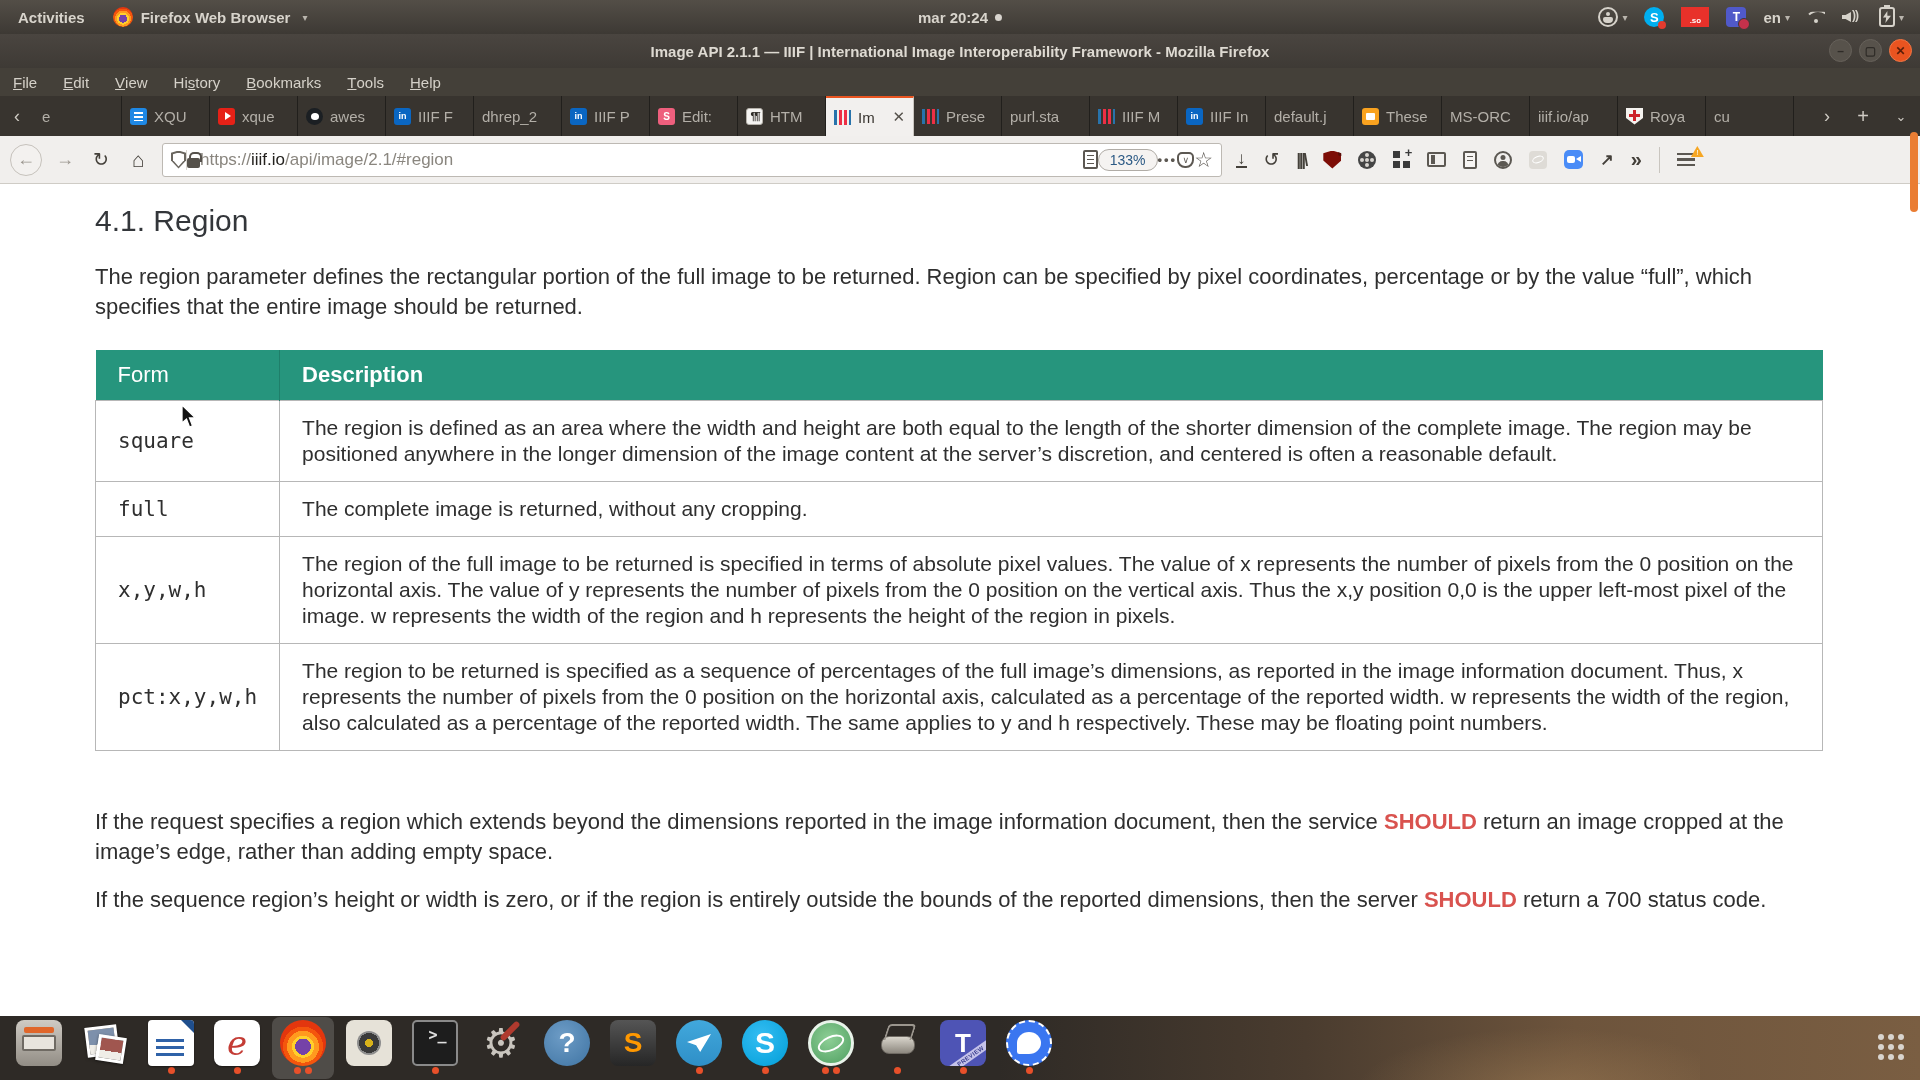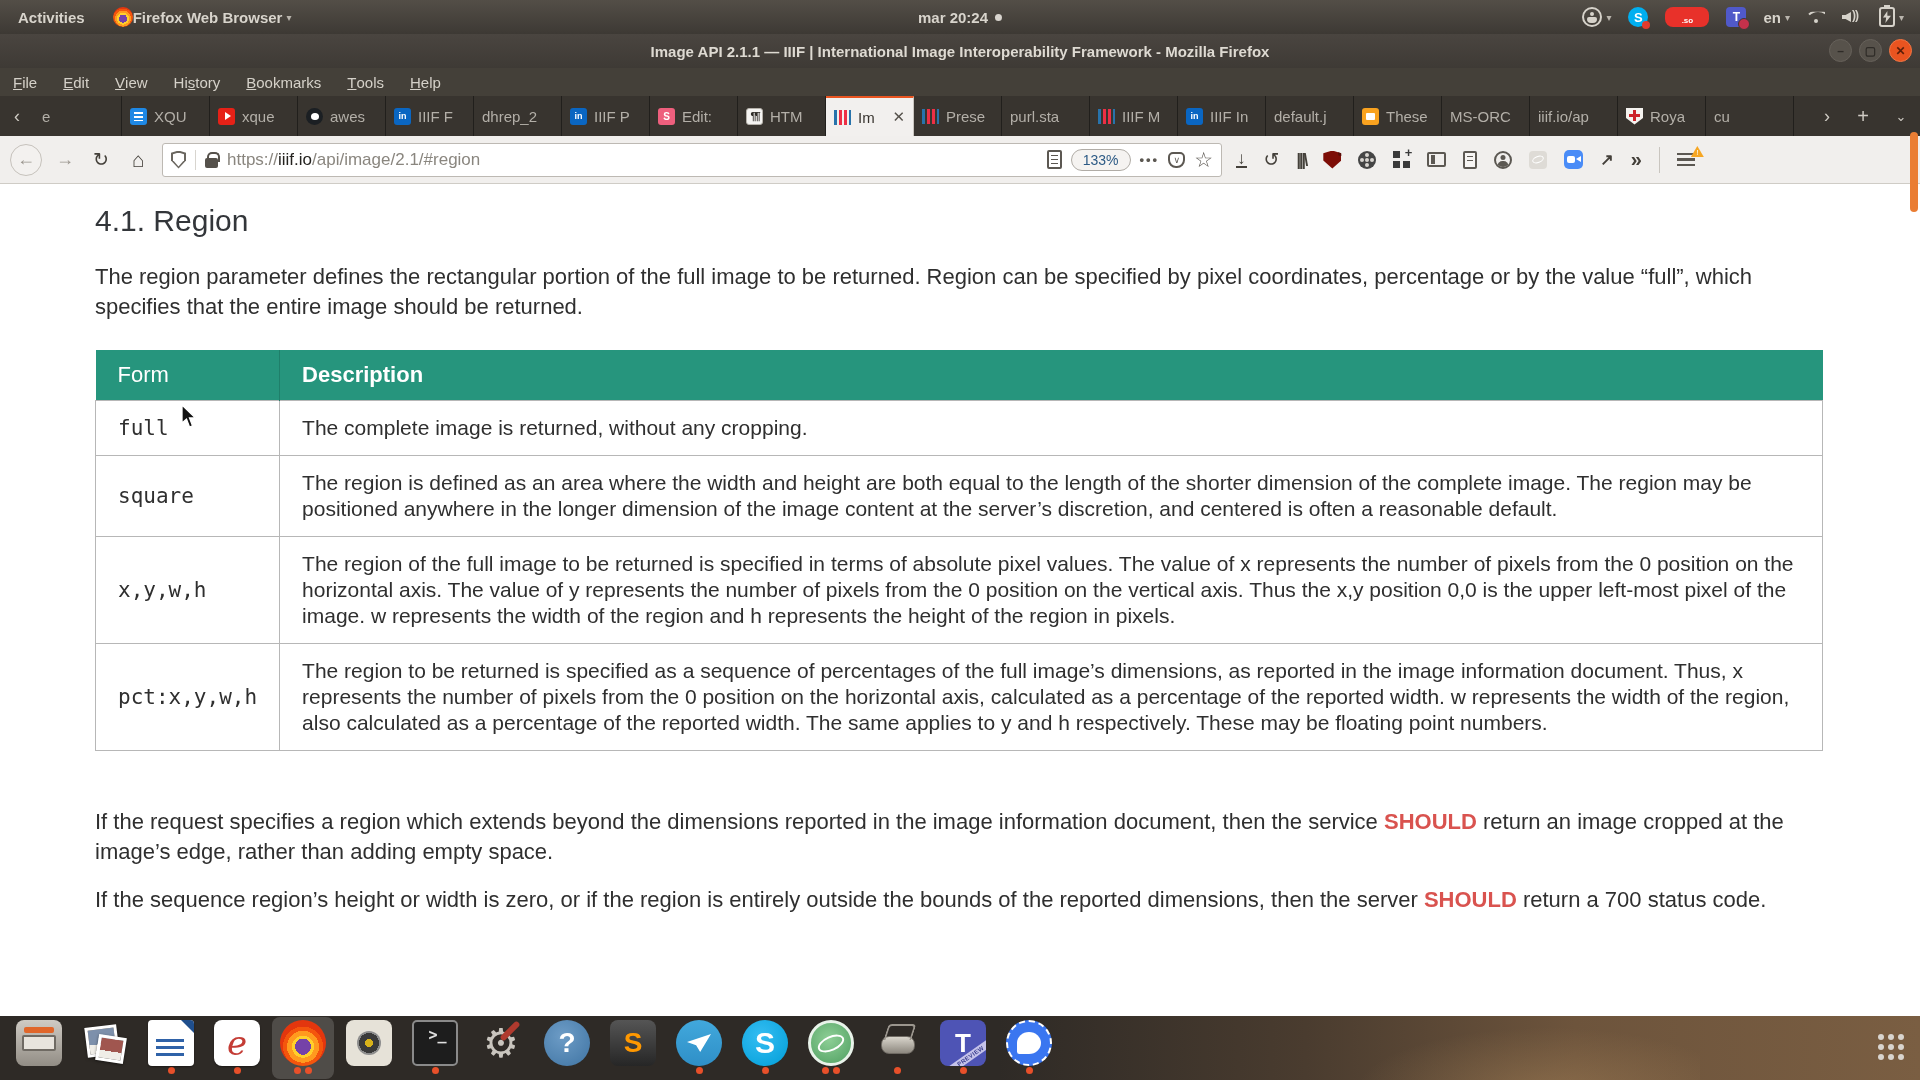--- a/index.html
+++ b/index.html
@@ -3,34 +3,34 @@
 <meta charset="utf-8">
 <style>
   * { margin:0; padding:0; box-sizing:border-box; }
   html,body { width:1920px; height:1080px; overflow:hidden; font-family:"Liberation Sans",sans-serif; background:#33302c; }
 
   
   .topbar { position:absolute; left:0; top:0; width:1920px; height:34px;
     background:linear-gradient(#534e47,#3d3934); color:#d8d4cc; display:flex; align-items:center;
     font-size:15px; font-weight:bold; }
   .topbar .activities { padding:0 18px; height:100%; display:flex; align-items:center; cursor:default; }
-  .topbar .appmenu { display:flex; align-items:center; padding:0 10px; }
+  .topbar .appmenu { display:flex; align-items:center; gap:8px; padding:0 10px; }
   .ff-orb { width:20px; height:20px; border-radius:50%;
     background:radial-gradient(circle at 50% 58%, #7542a8 0 4px, #ffd02b 4px 6px, #ff9a1f 6px 8px, #f4550d 8px 10px, #e3360e 10px); }
   .caret { font-size:10px; color:#b9b5ad; margin-left:4px; font-weight:normal; }
   .topbar .clock { position:absolute; left:50%; transform:translateX(-50%); display:flex; align-items:center; gap:7px; }
   .clock-dot { width:7px; height:7px; border-radius:50%; background:#d8d4ce; }
   .topbar .status { position:absolute; right:0; top:0; height:100%; display:flex; align-items:center; gap:17px; padding-right:16px; }
   .tb-ic { position:relative; display:flex; align-items:center; justify-content:center; }
   .a11y { width:20px; height:20px; border:2px solid #d6d2ca; border-radius:50%; position:relative; }
   .a11y::before { content:""; position:absolute; left:50%; top:3px; transform:translateX(-50%); width:4px; height:4px; border-radius:50%; background:#d6d2ca; }
   .a11y::after { content:""; position:absolute; left:50%; top:8px; transform:translateX(-50%); width:10px; height:6px; background:#d6d2ca; border-radius:2px 2px 4px 4px; }
   .skype-tb { width:20px; height:20px; border-radius:50%; background:#00aff0; color:#fff; font-size:13px; font-weight:bold; display:flex; align-items:center; justify-content:center; }
   .skype-tb::after { content:""; position:absolute; right:-2px; bottom:-2px; width:8px; height:8px; border-radius:50%; background:#e23b2e; }
-  .redapp { width:44px; height:20px; border-radius:8px; background:#e8312a; color:#fff; font-size:8px; display:flex; align-items:flex-end; justify-content:center; padding-bottom:2px; }
+  .redapp { width:28px; height:20px; border-radius:0; background:#e8312a; color:#fff; font-size:8px; display:flex; align-items:flex-end; justify-content:center; padding-bottom:2px; }
   .redapp::before { content:""; position:absolute; left:-3px; top:-2px; width:0; height:0; border-left:8px solid transparent; border-bottom:8px solid #2b9cd8; transform:rotate(12deg); z-index:-1; }
   .teams-tb { width:20px; height:20px; border-radius:4px; background:#5059c9; color:#fff; font-size:12px; font-weight:bold; display:flex; align-items:center; justify-content:center; }
   .teams-tb::after { content:""; position:absolute; right:-4px; bottom:-3px; width:10px; height:10px; border-radius:50%; background:#c4314b; border:1px solid #3d3934; }
   .lang { font-size:15px; font-weight:bold; }
   .wifi { width:18px; height:15px; position:relative; overflow:hidden; }
   .wifi::before { content:""; position:absolute; left:-3px; top:0; width:24px; height:24px; border:2px solid #d6d2ca; border-radius:50%; clip-path:polygon(50% 50%,8% 8%,92% 8%); }
   .wifi::after { content:""; position:absolute; left:7px; top:9px; width:4px; height:4px; background:#d6d2ca; border-radius:50%; }
   .vol { position:relative; width:20px; height:16px; }
   .vol::before { content:""; position:absolute; left:0; top:3px; width:9px; height:10px; background:#d6d2ca; clip-path:polygon(0 30%,40% 30%,100% 0,100% 100%,40% 70%,0 70%); }
   .vol::after { content:"))"; position:absolute; left:10px; top:-1px; color:#d6d2ca; font-size:12px; font-weight:bold; letter-spacing:-1px; }
@@ -89,21 +89,21 @@
 
   
   .navbar { position:absolute; left:0; top:136px; width:1920px; height:48px; background:#f1efed; border-bottom:1px solid #cfccc6;
     display:flex; align-items:center; padding:0 10px; gap:10px; color:#44403a; }
   .nav-ic { display:flex; align-items:center; justify-content:center; flex:none; }
   .i-back { width:32px; height:32px; border:1px solid #c6c2bc; border-radius:50%; background:#f3f1ef; color:#9b968f; font-size:18px; }
   .i-fwd { color:#9b968f; font-size:18px; width:26px; }
   .i-reload { font-size:19px; width:26px; }
   .i-home { font-size:21px; width:28px; }
   .urlbox { flex:1; max-width:1060px; height:34px; background:#fff; border:1px solid #bdb9b3; border-radius:3px;
-    display:flex; align-items:center; padding:0 8px; gap:9px; }
+    display:flex; align-items:center; padding:0 8px; }
   .i-shield { width:15px; height:18px; background:#6a665f; clip-path:polygon(50% 0,100% 12%,100% 55%,50% 100%,0 55%,0 12%); position:relative; }
   .i-shield::before { content:""; position:absolute; left:2px; top:2px; width:11px; height:14px; background:#fff; clip-path:polygon(50% 0,100% 12%,100% 55%,50% 100%,0 55%,0 12%); }
   .urlsep { width:1px; height:20px; background:#d8d5cf; }
   .i-lock { position:relative; width:13px; height:10px; background:#55514b; border-radius:2px; margin-top:6px; }
   .i-lock::before { content:""; position:absolute; left:2px; top:-6px; width:9px; height:8px; border:2px solid #55514b; border-bottom:none; border-radius:5px 5px 0 0; }
   .url-text { font-size:17px; white-space:nowrap; overflow:hidden; flex:1; }
   .url-scheme,.url-path { color:#8a867f; }
   .url-host { color:#24221f; }
   .i-reader { width:15px; height:19px; border:2px solid #5c5852; border-radius:2px; position:relative; }
   .i-reader::before { content:""; position:absolute; left:2px; top:3px; width:7px; height:9px; background:repeating-linear-gradient(#5c5852 0 1.5px, transparent 1.5px 4px); }
@@ -466,27 +466,27 @@
     <table class="region">
       <thead>
         <tr>
           <th style="width:152px">Form</th>
           <th>Description</th>
         </tr>
       </thead>
       <tbody>
 
           <tr>
+            <td class="form-cell">square</td>
+            <td>The region is defined as an area where the width and height are both equal to the length of the shorter dimension of the complete image. The region may be positioned anywhere in the longer dimension of the image content at the server’s discretion, and centered is often a reasonable default.</td>
+          </tr>
+
+          <tr>
             <td class="form-cell">full</td>
             <td>The complete image is returned, without any cropping.</td>
-          </tr>
-
-          <tr>
-            <td class="form-cell">square</td>
-            <td>The region is defined as an area where the width and height are both equal to the length of the shorter dimension of the complete image. The region may be positioned anywhere in the longer dimension of the image content at the server’s discretion, and centered is often a reasonable default.</td>
           </tr>
 
           <tr>
             <td class="form-cell">x,y,w,h</td>
             <td>The region of the full image to be returned is specified in terms of absolute pixel values. The value of x represents the number of pixels from the 0 position on the horizontal axis. The value of y represents the number of pixels from the 0 position on the vertical axis. Thus the x,y position 0,0 is the upper left-most pixel of the image. w represents the width of the region and h represents the height of the region in pixels.</td>
           </tr>
 
           <tr>
             <td class="form-cell">pct:x,y,w,h</td>
             <td>The region to be returned is specified as a sequence of percentages of the full image’s dimensions, as reported in the image information document. Thus, x represents the number of pixels from the 0 position on the horizontal axis, calculated as a percentage of the reported width. w represents the width of the region, also calculated as a percentage of the reported width. The same applies to y and h respectively. These may be floating point numbers.</td>

